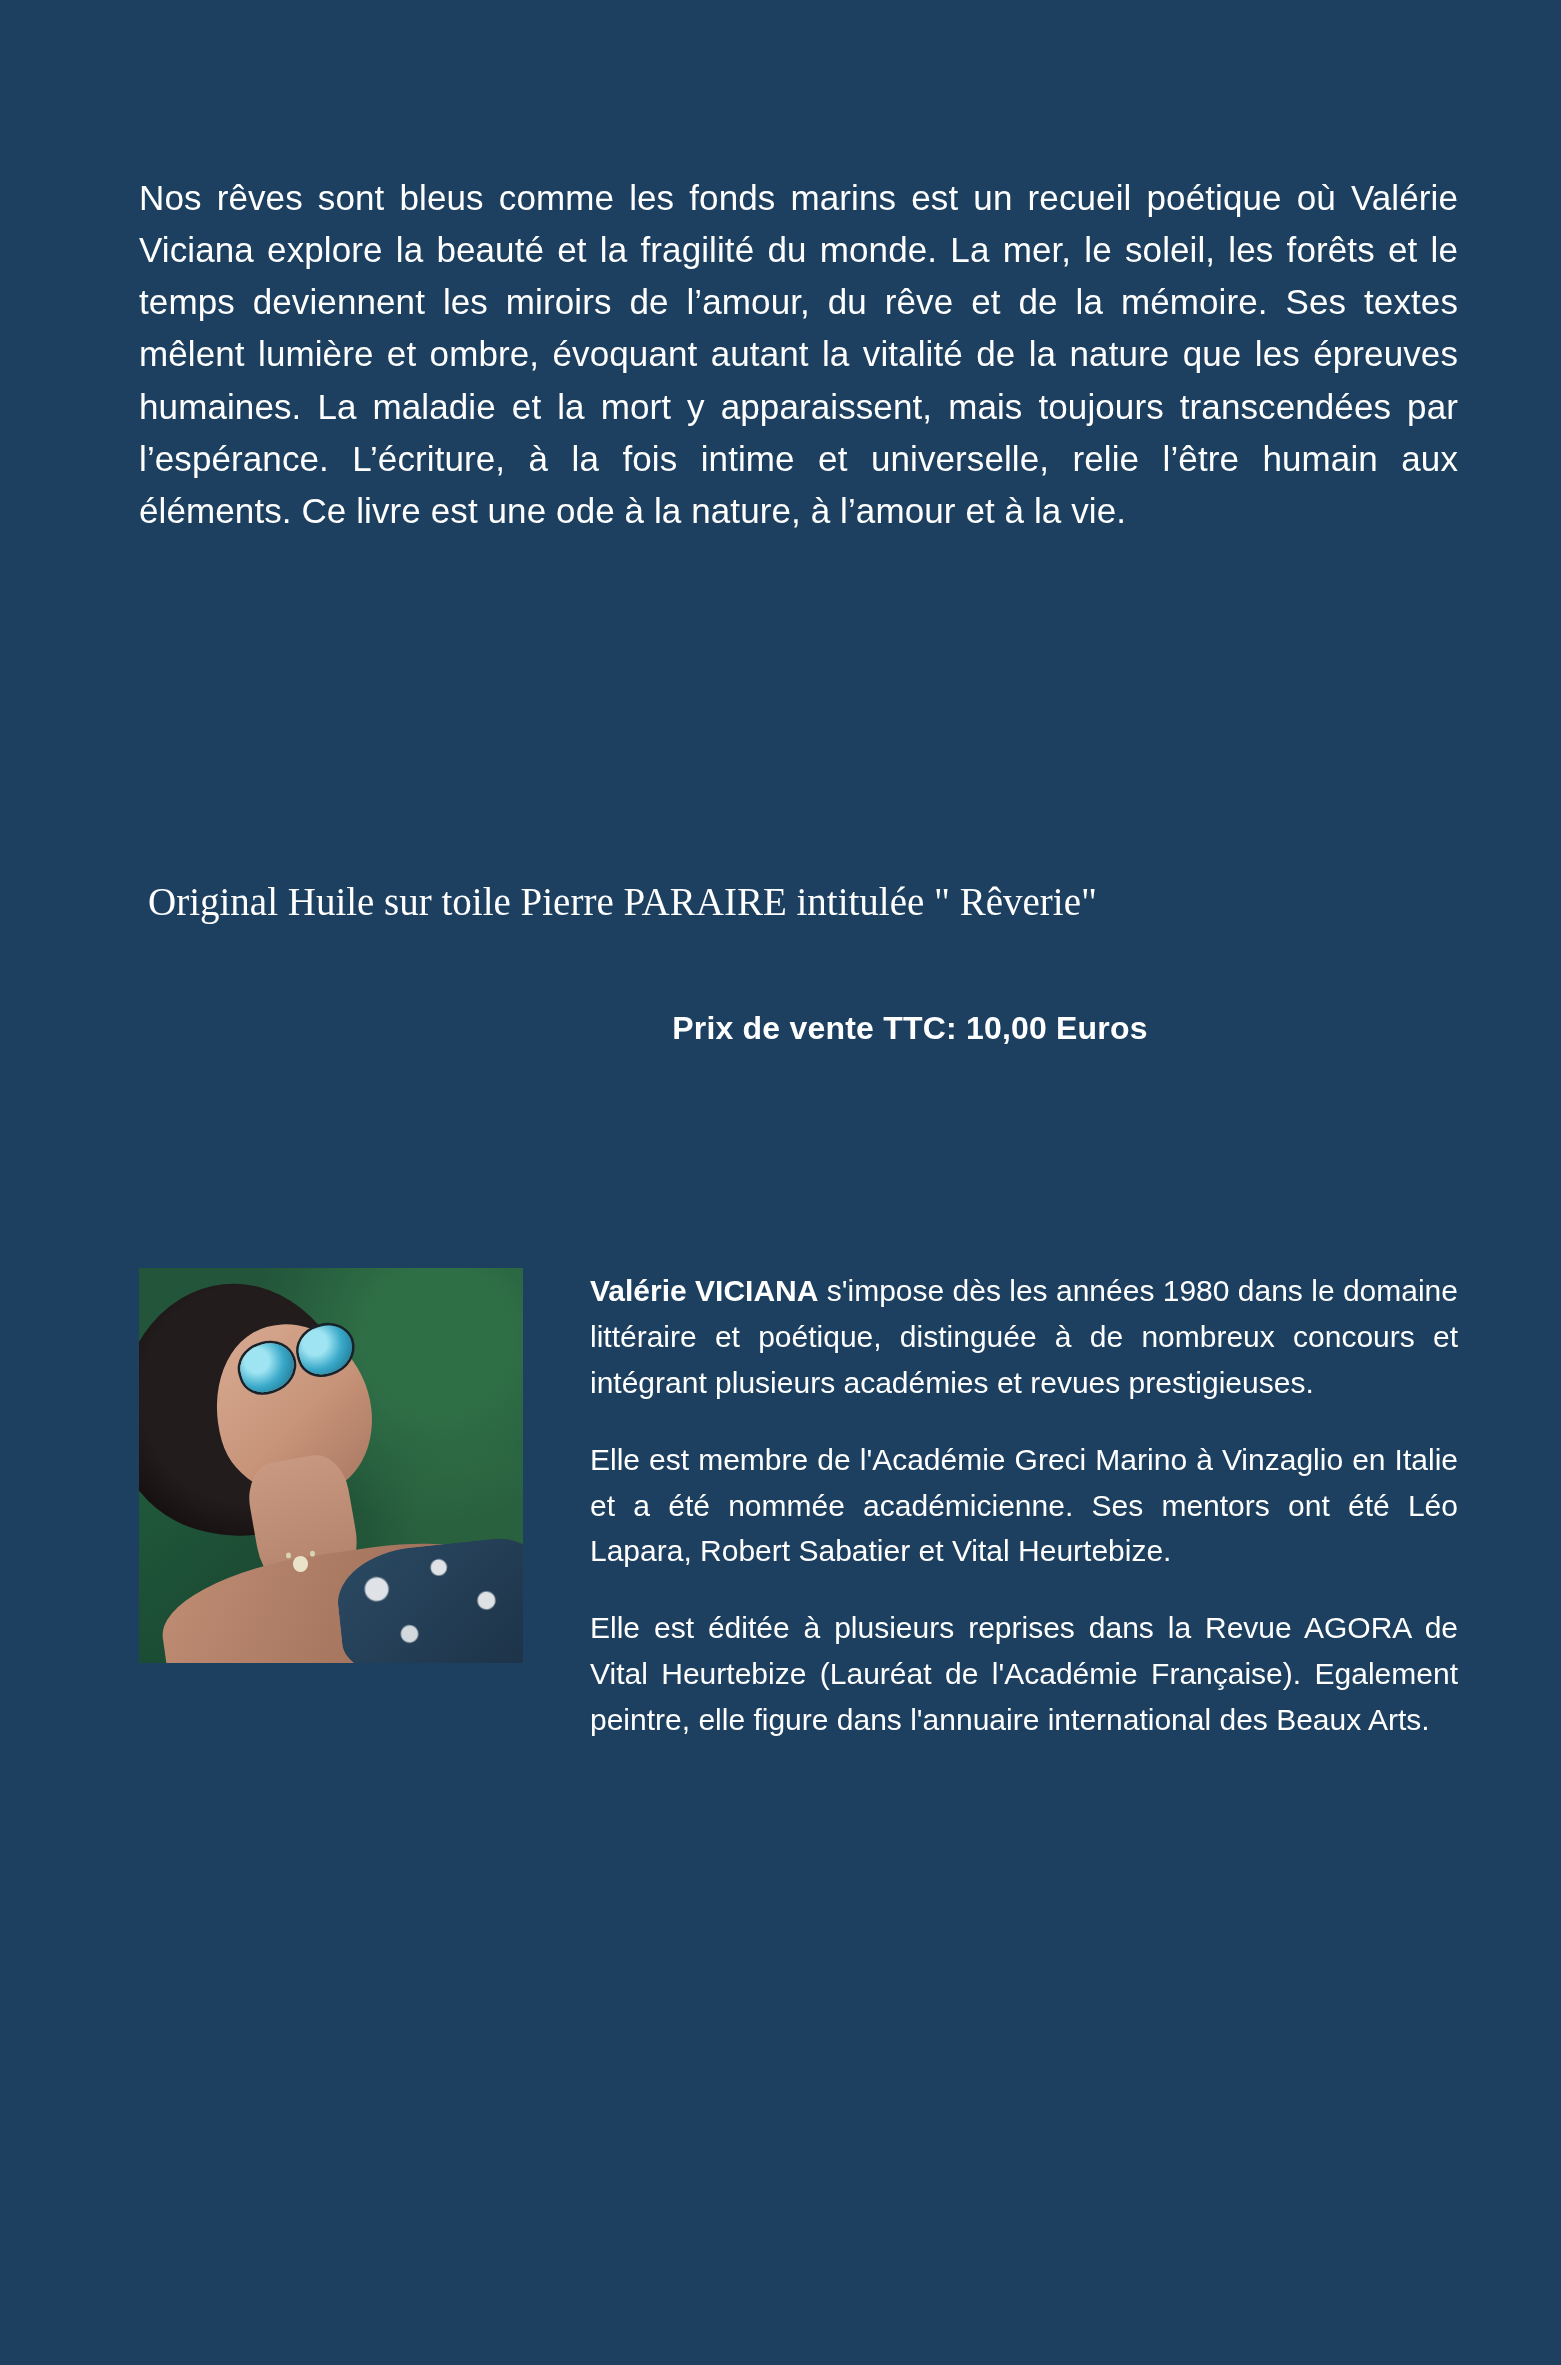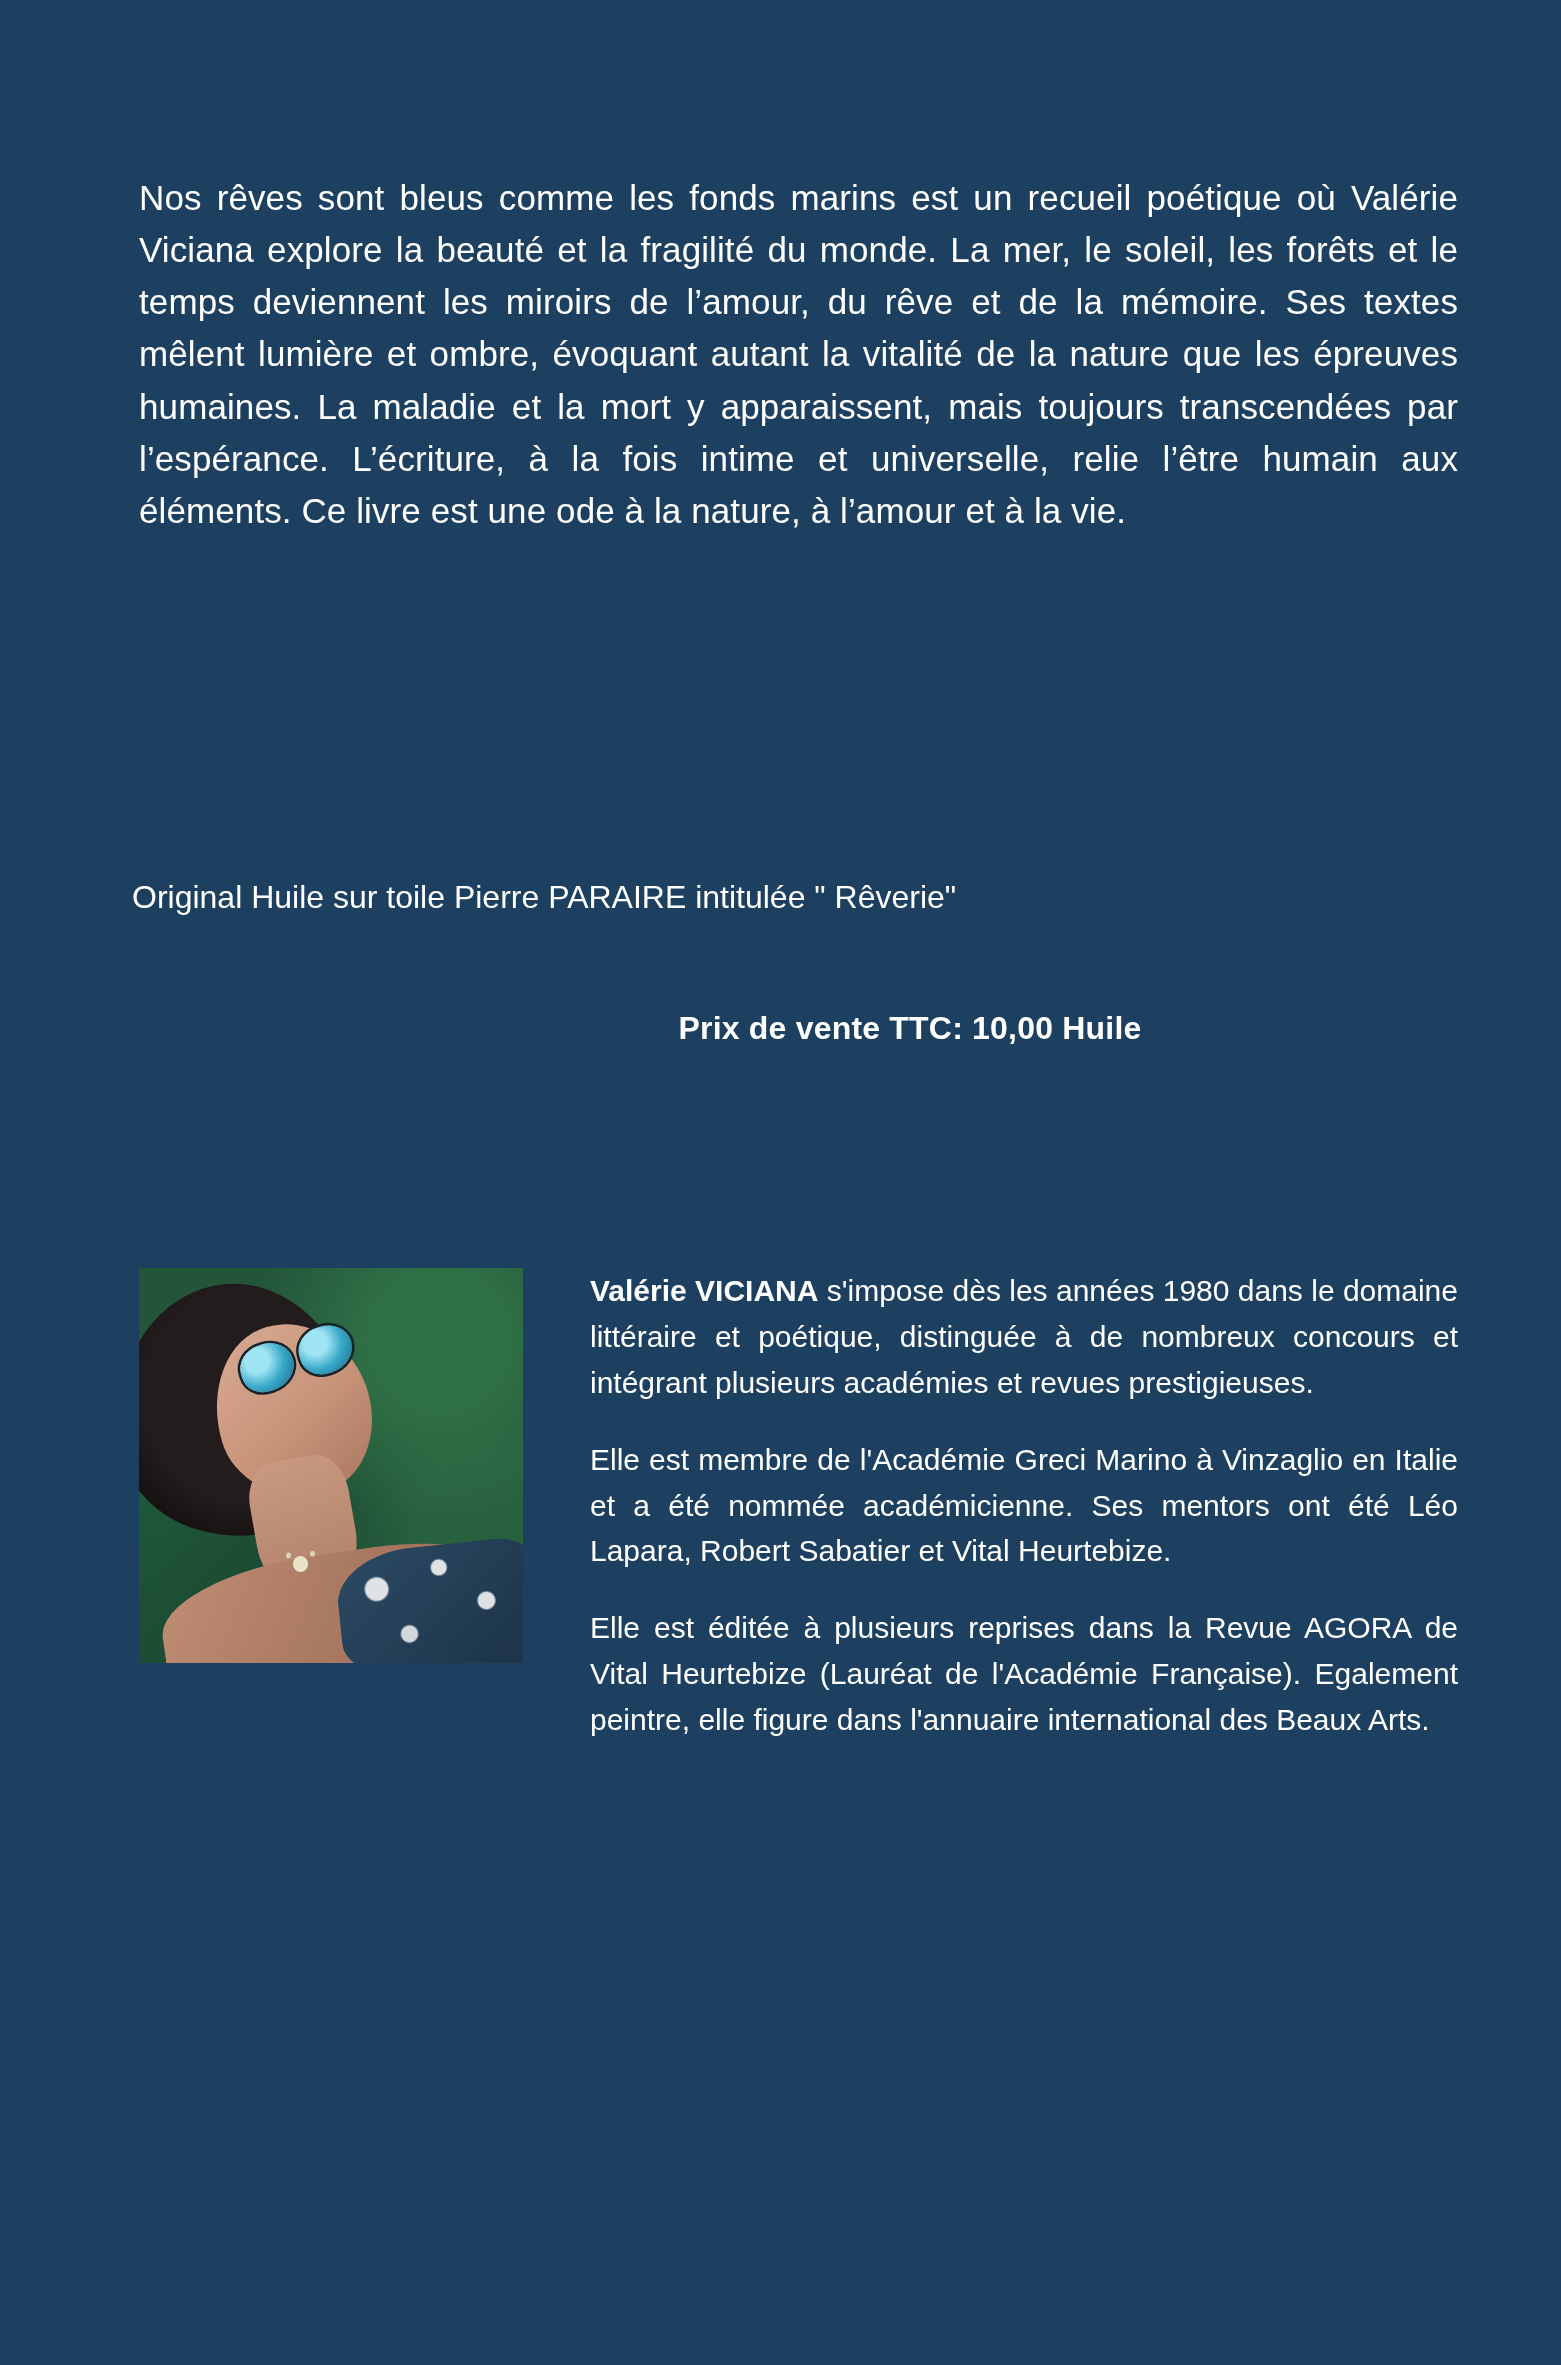--- a/index.html
+++ b/index.html
@@ -33,26 +33,27 @@
     text-align: justify;
     text-justify: inter-word;
     font-weight: 400;
     letter-spacing: 0.1px;
     color: #ffffff;
   }
 
   
   .original-line {
     position: absolute;
-    left: 132px;
+    left: 148px;
     top: 875px;
     width: 1319px;
-    font-size: 32px;
+    font-size: 39px;
     line-height: 1.4;
     color: #ffffff;
+    font-family: Liberation Serif, serif;
   }
 
   
   .price-line {
     position: absolute;
     left: 139px;
     top: 1010px;
     width: 1319px;
     text-align: center;
     font-size: 32px;
@@ -200,21 +201,21 @@
 </style>
 </head>
 <body>
 
 <div class="page">
 
   <div class="synopsis">Nos rêves sont bleus comme les fonds marins est un recueil poétique où Valérie Viciana explore la beauté et la fragilité du monde. La mer, le soleil, les forêts et le temps deviennent les miroirs de l’amour, du rêve et de la mémoire. Ses textes mêlent lumière et ombre, évoquant autant la vitalité de la nature que les épreuves humaines. La maladie et la mort y apparaissent, mais toujours transcendées par l’espérance. L’écriture, à la fois intime et universelle, relie l’être humain aux éléments. Ce livre est une ode à la nature, à l’amour et à la vie.</div>
 
   <div class="original-line">Original Huile sur toile Pierre PARAIRE intitulée " Rêverie"</div>
 
-  <div class="price-line">Prix de vente TTC: 10,00 Huile</div>
+  <div class="price-line">Prix de vente TTC: 10,00 Euros</div>
 
   <div class="author-section">
 
     <div class="author-photo">
       <div class="photo-bg"></div>
       <div class="photo-hair"></div>
       <div class="photo-face"></div>
       <div class="photo-glasses"></div>
       <div class="photo-neck"></div>
       <div class="photo-shoulder"></div>

